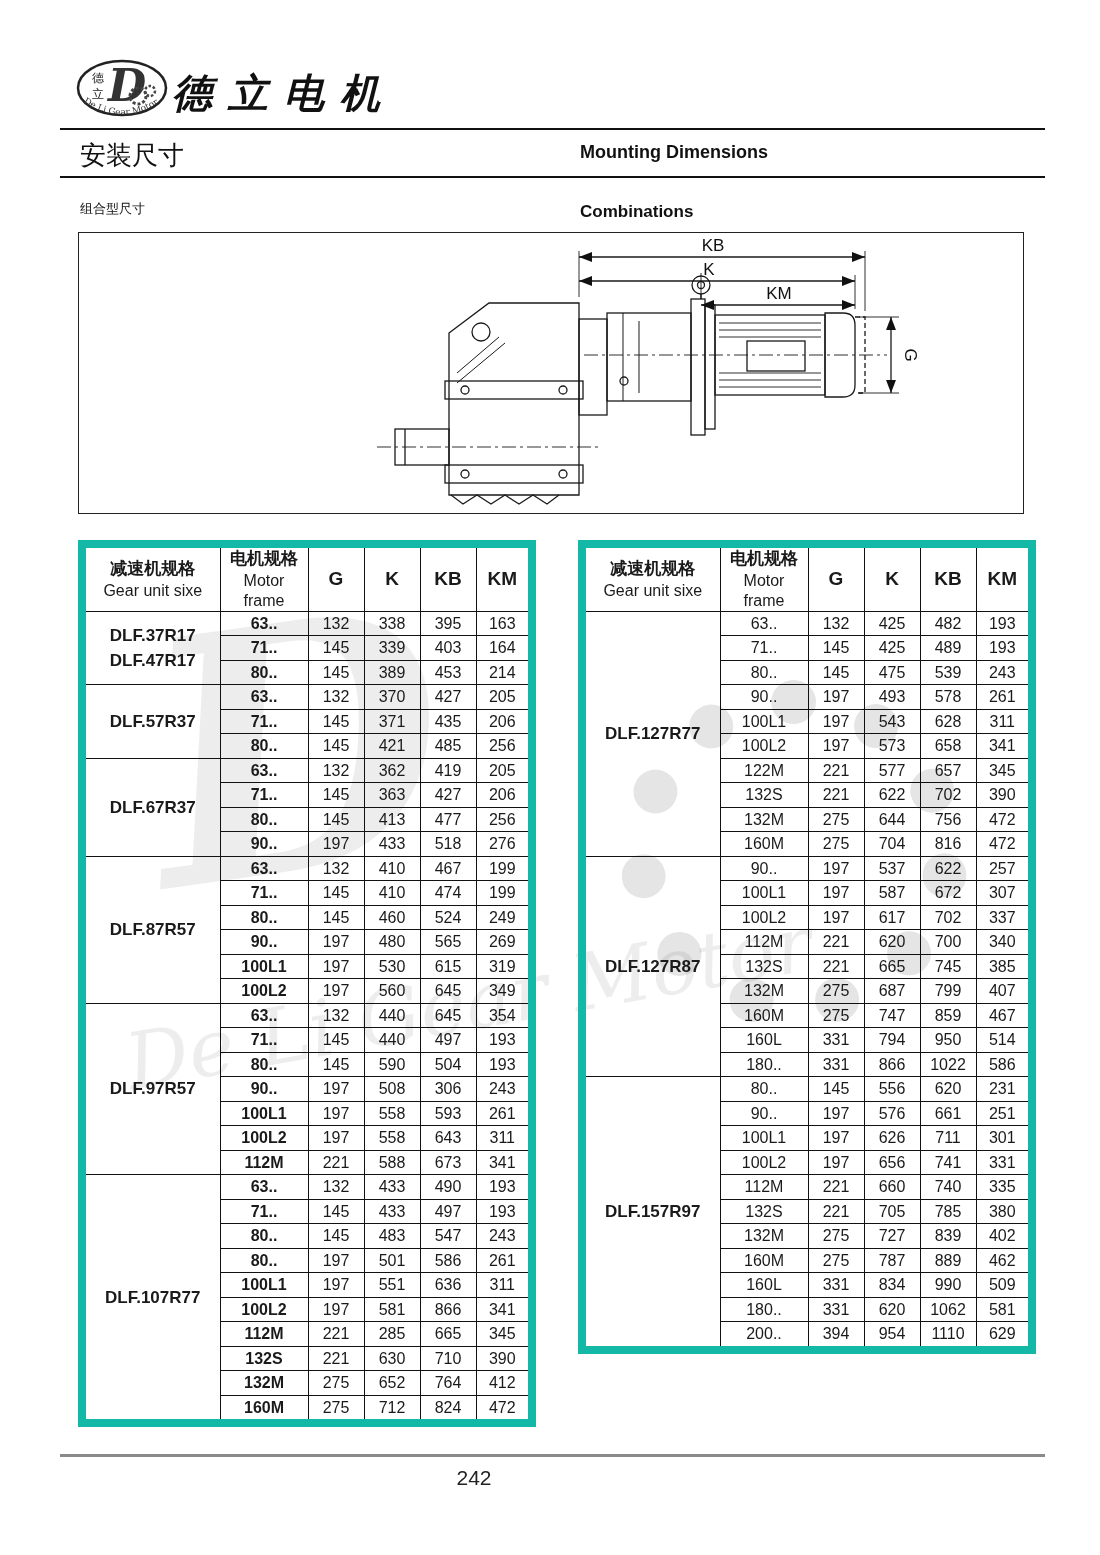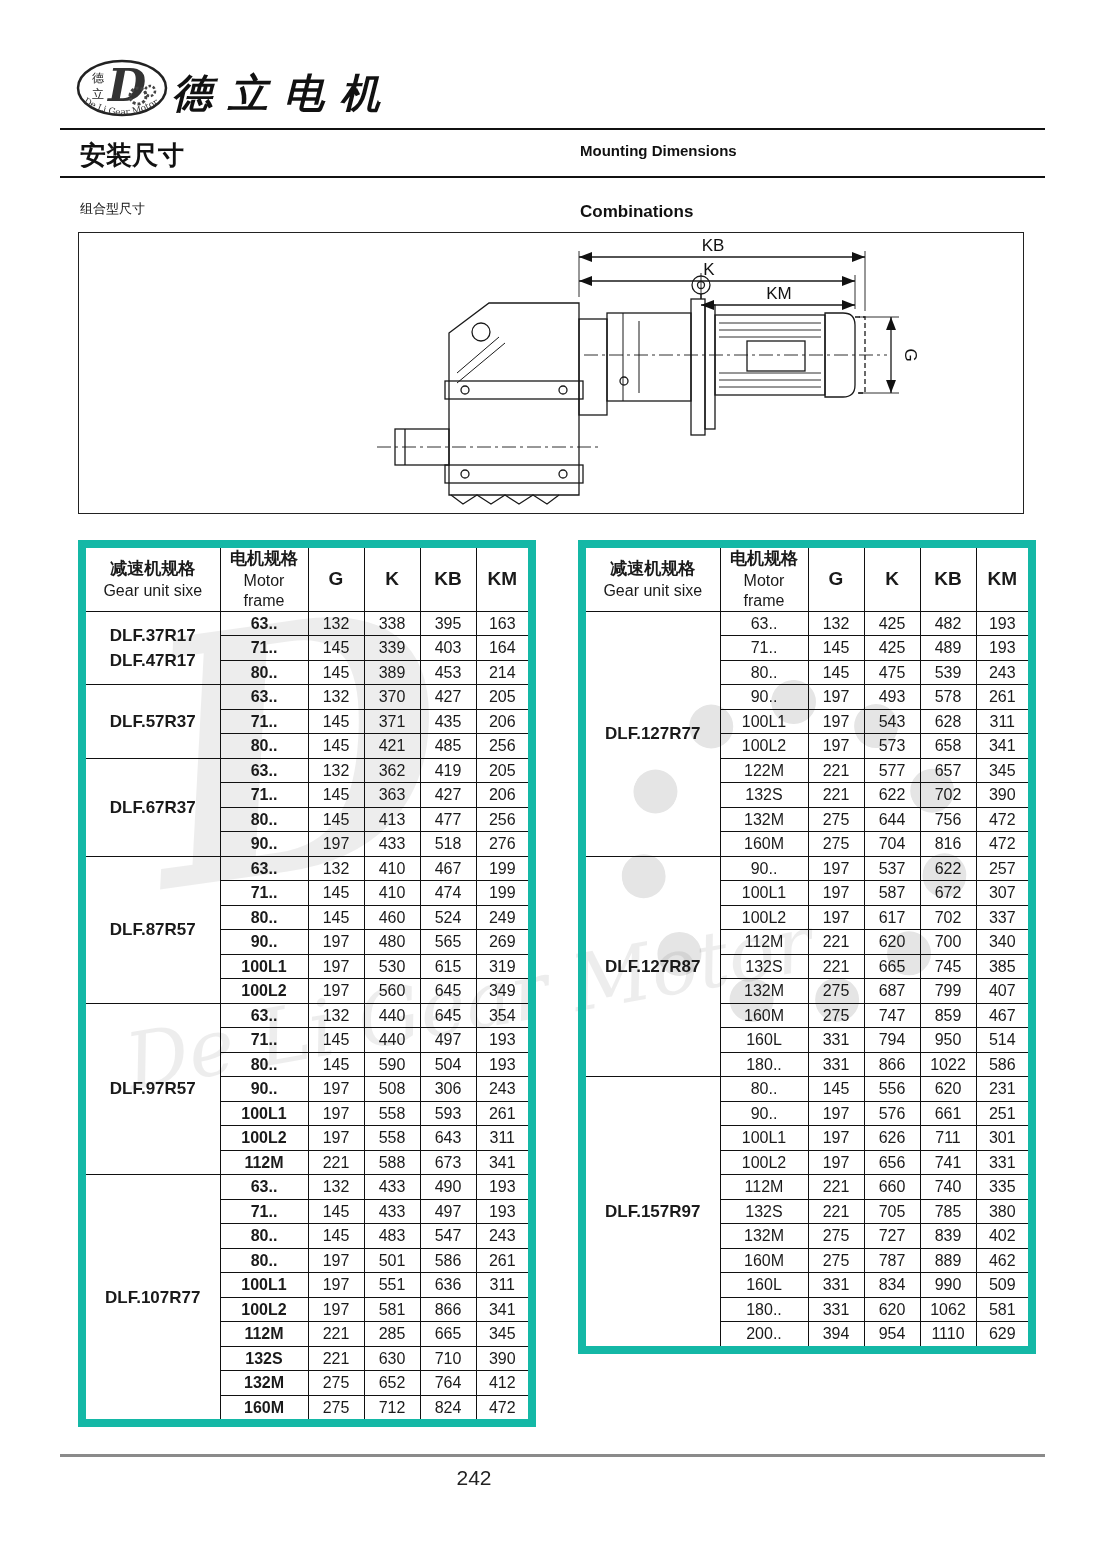--- a/index.html
+++ b/index.html
@@ -13,22 +13,22 @@
   
   .logo-wrap{left:72px;top:56px;width:100px;height:70px;}
   .brand-name{
     left:172px;top:66px;font-family:"DejaVu Serif","Liberation Serif",serif;
     font-weight:bold;font-size:40px;letter-spacing:16px;color:#111;
     font-style:italic;
   }
   .rule{left:60px;width:985px;background:#111;height:2px;}
   .rule-1{top:128px;}
   .rule-2{top:176px;}
-  .title-cn{left:80px;top:138px;font-size:26px;font-weight:bold;color:#111;}
-  .title-en{left:580px;top:142px;font-size:15px;font-weight:bold;color:#111;}
+  .title-cn{left:80px;top:138px;font-size:26px;font-weight:normal;color:#111;}
+  .title-en{left:580px;top:142px;font-size:18px;font-weight:bold;color:#111;}
   .sub-cn{left:80px;top:200px;font-size:13px;color:#111;}
   .sub-en{left:580px;top:202px;font-size:17px;font-weight:bold;color:#111;}
 
   
   .drawing-box{
     left:78px;top:232px;width:944px;height:280px;border:1px solid #222;background:#fff;
   }
   .drawing-box svg{display:block;}
 
   

